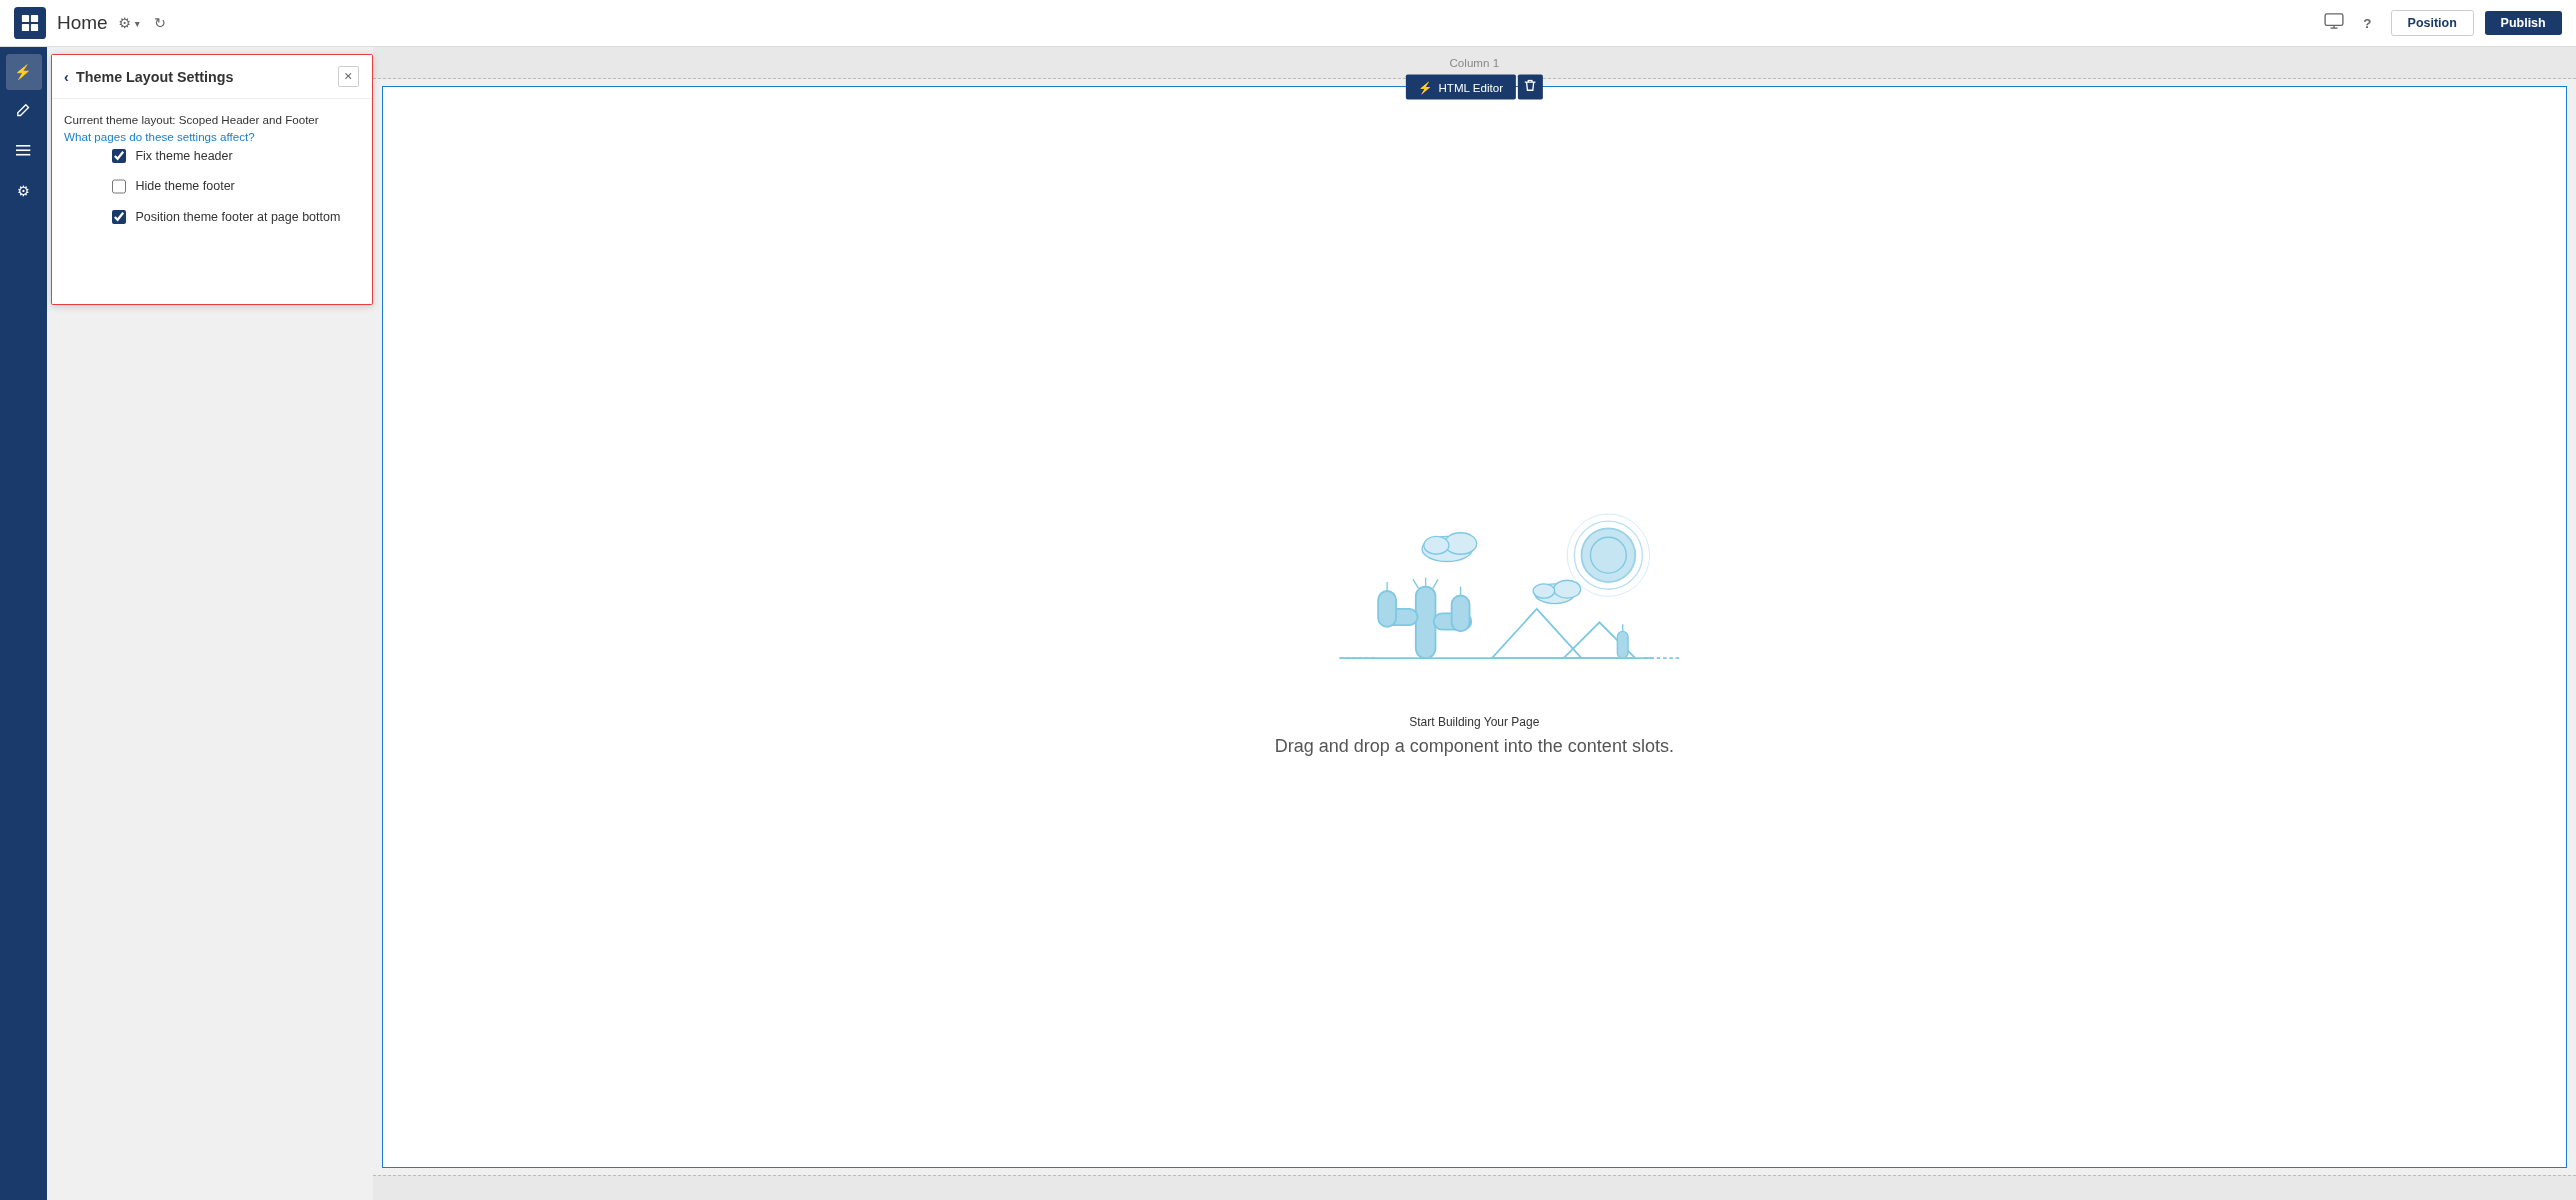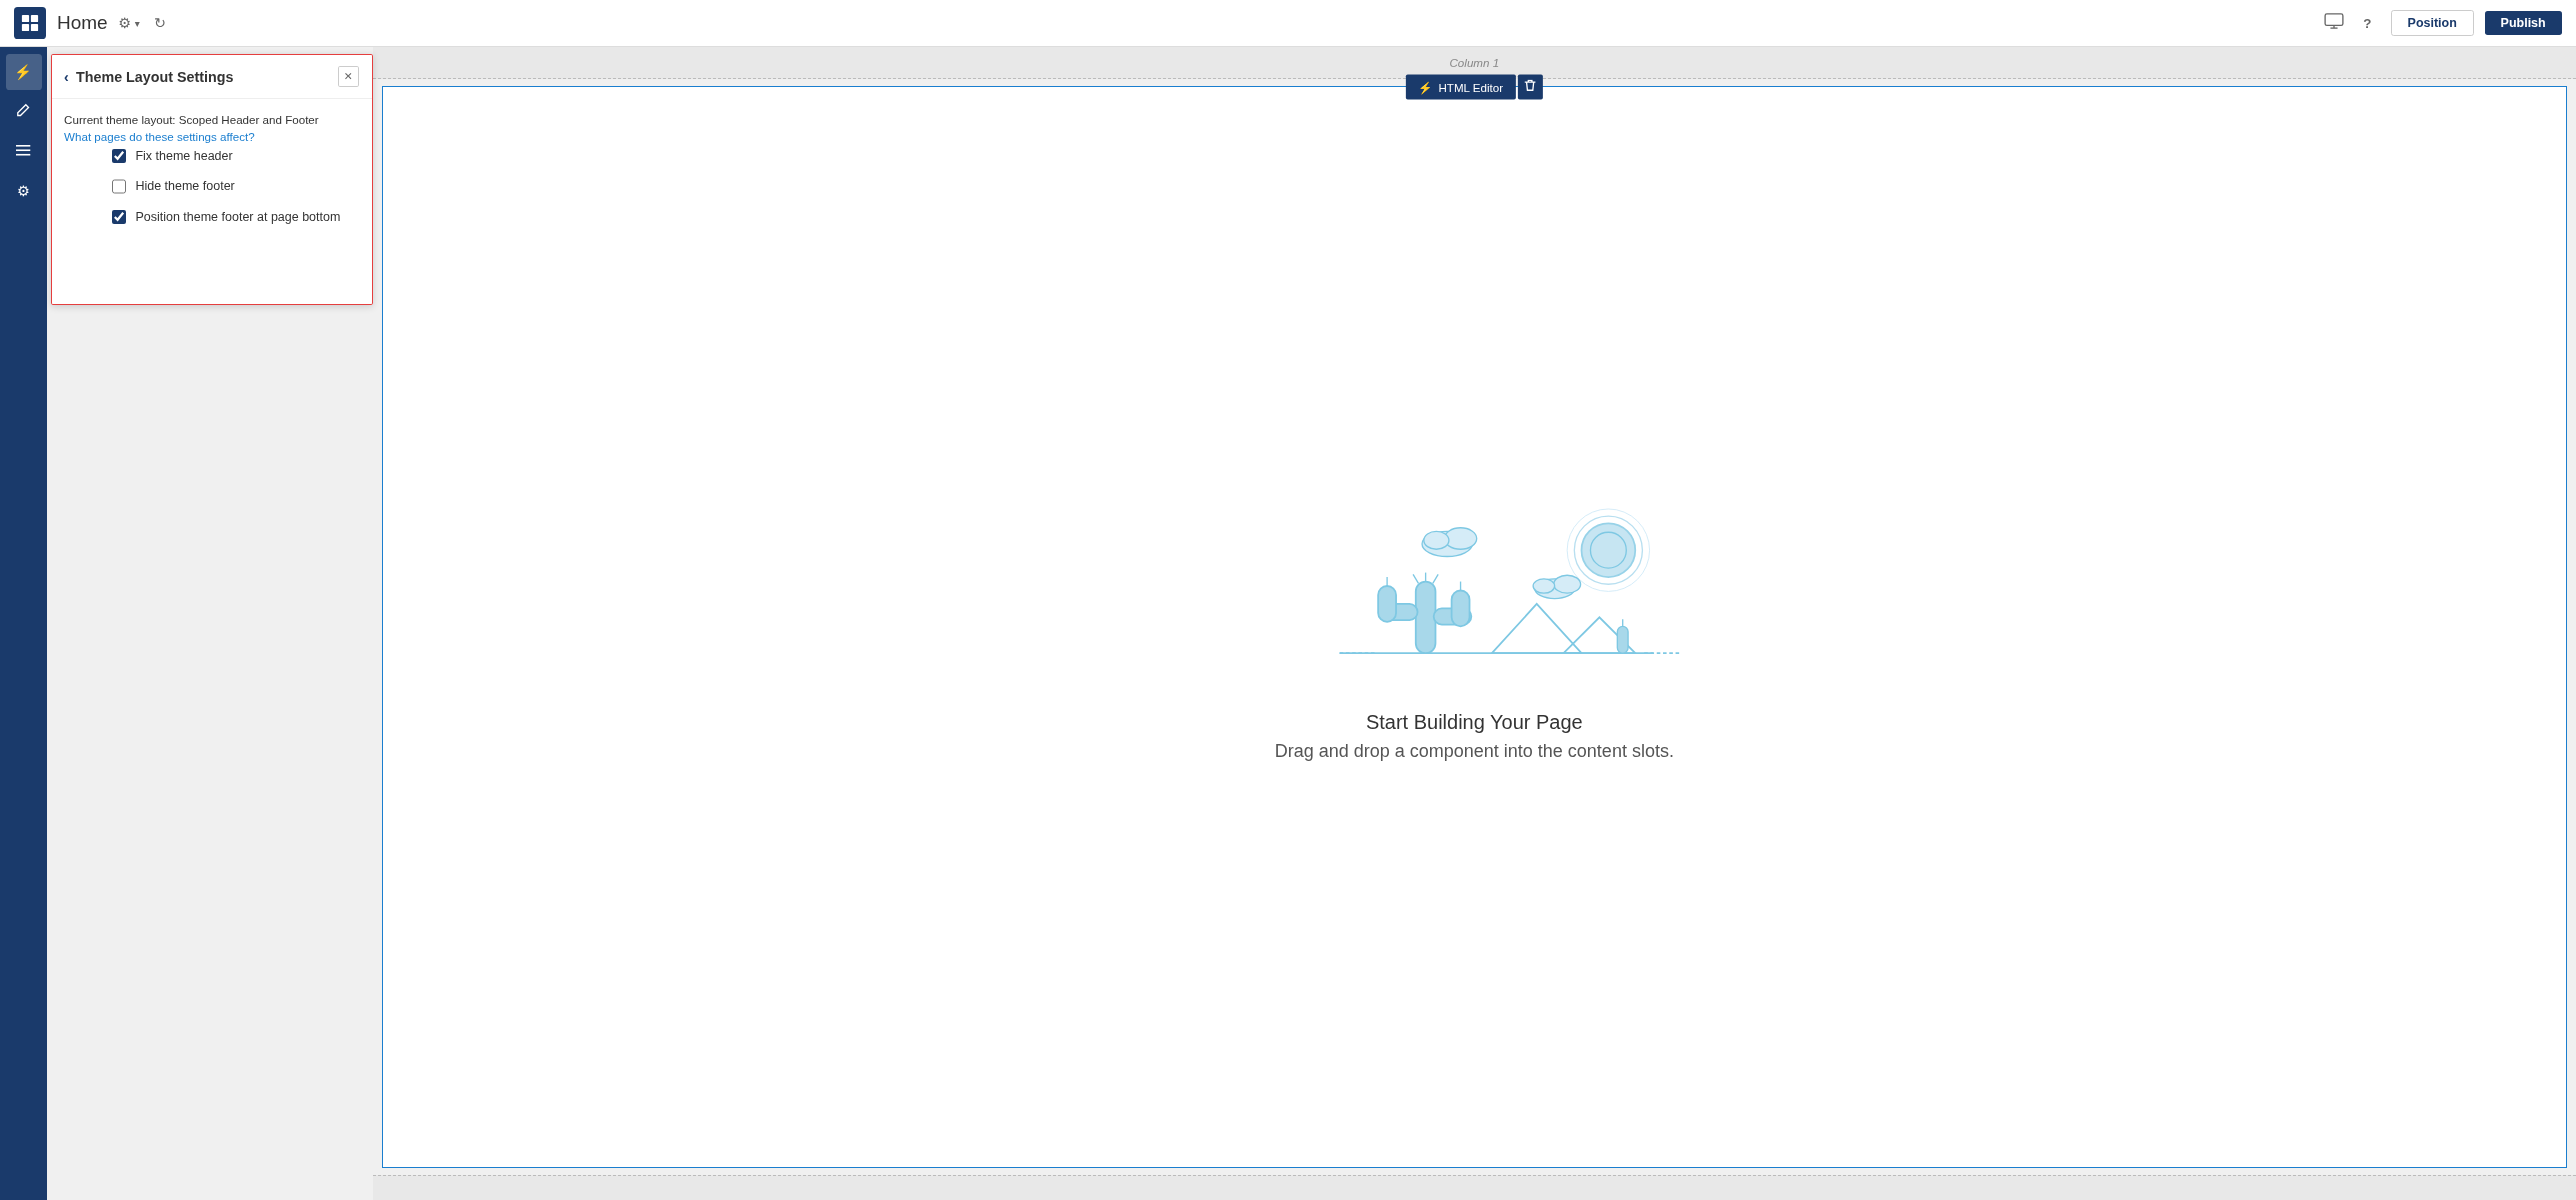--- a/index.html
+++ b/index.html
@@ -188,21 +188,20 @@
       background: #e8e8e8;
       height: 32px;
       border-bottom: 0.9px dashed #bbb;
       display: flex;
       align-items: center;
       justify-content: center;
     }
     .column-label {
       font-size: 11.6px;
       color: #888;
-      font-style: italic;
     }
 
     
     .editor-area {
       flex: 1;
       border: 1.8px solid #1a7ecf;
       margin: 7.2px 9px;
       background: #fff;
       position: relative;
       display: flex;
@@ -247,21 +246,21 @@
     
     .illustration-area {
       flex: 1;
       display: flex;
       flex-direction: column;
       align-items: center;
       justify-content: center;
       padding: 18px;
     }
     .cta-title {
-      font-size: 20px;
+      font-size: 12px;
       color: #333;
       margin-top: 21.5px;
       font-weight: 400;
     }
     .cta-subtitle {
       font-size: 18px;
       color: #555;
       margin-top: 7.2px;
     }
 

